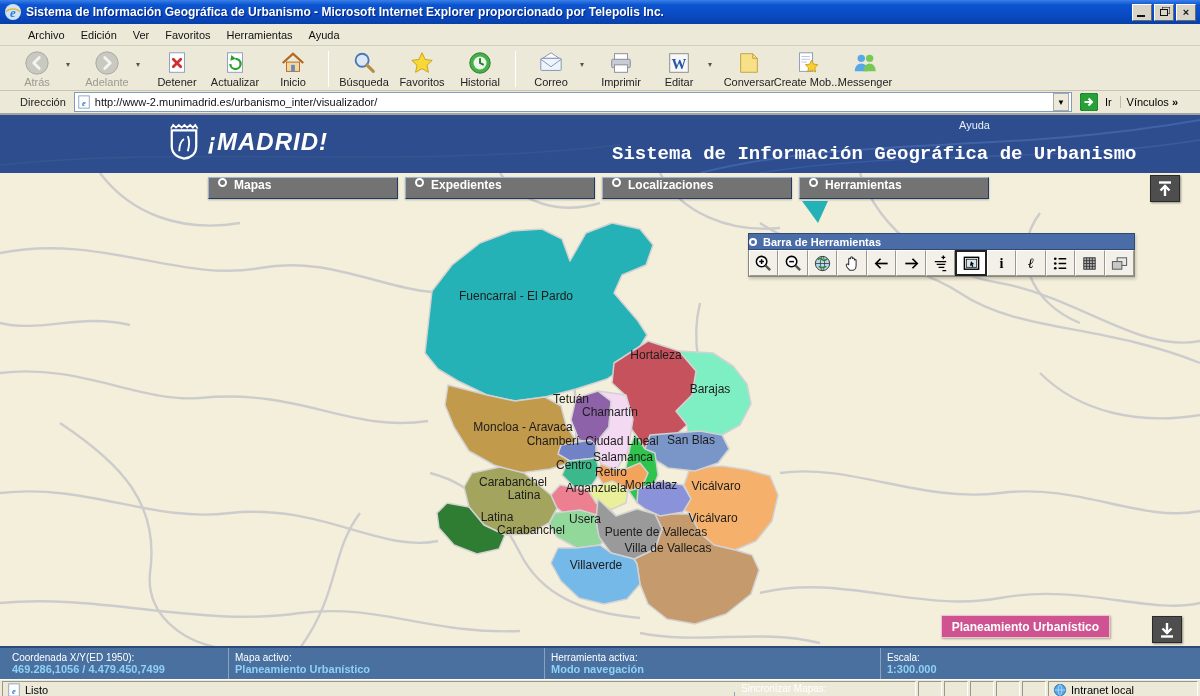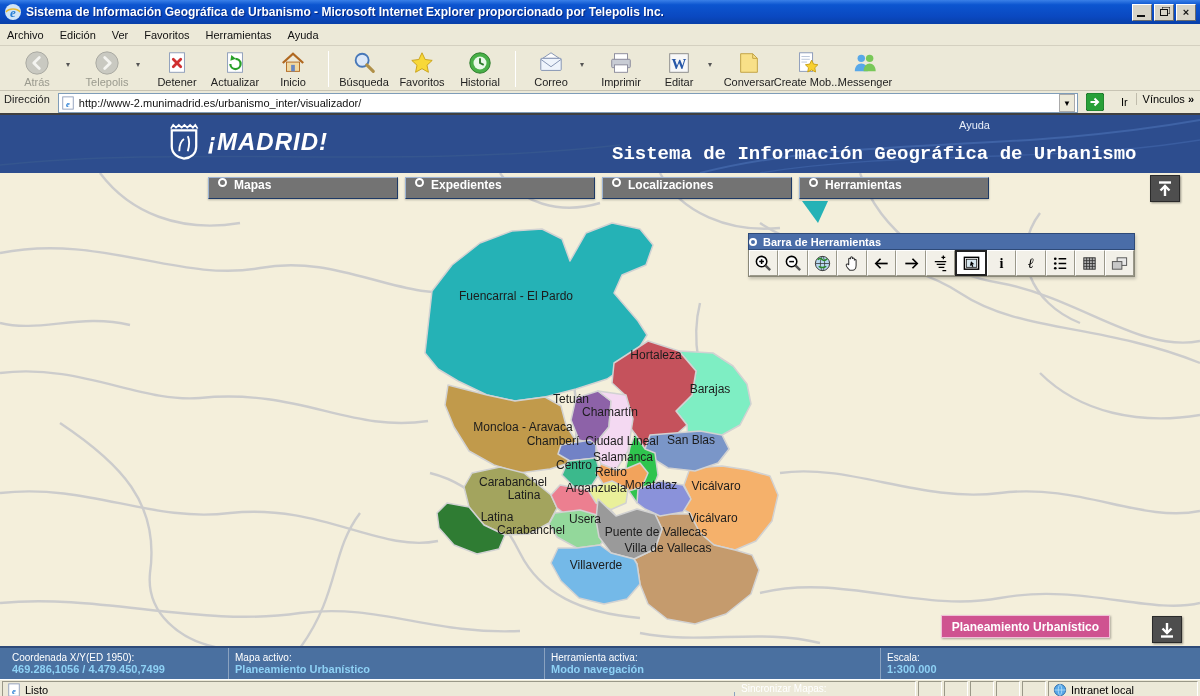--- a/index.html
+++ b/index.html
@@ -15,43 +15,43 @@
     white-space:nowrap; overflow:hidden; text-shadow:1px 1px 1px #00227a; }
   .winbtn { width:20px; height:17px; margin-left:2px; background:#d8d4c8;
     border:1px solid #fff; border-right-color:#6a6a6a; border-bottom-color:#6a6a6a;
     display:flex; align-items:center; justify-content:center;
     font-size:11px; font-weight:bold; color:#111; position:relative; }
   .winbtn .min { position:absolute; left:4px; bottom:3px; width:8px; height:2px; background:#111; }
   .winbtn .rest { position:absolute; left:5px; top:4px; width:8px; height:7px;
     border:1px solid #111; box-shadow:2px -2px 0 -0.5px #d8d4c8, 2px -2px #111; }
 
   .menubar { height:22px; display:flex; align-items:center; gap:2px;
-    background:#ece9d8; border-bottom:1px solid #d4d0c0; padding-left:0; }
+    background:#ece9d8; border-bottom:1px solid #d4d0c0; padding-left:21px; }
   .menu-item { font-size:11px; padding:3px 7px; color:#111; }
 
   .ietoolbar { height:45px; background:#ece9d8; border-bottom:1px solid #c8c4b4;
     display:flex; align-items:flex-start; padding:2px 4px 0 8px; }
   .tb-btn { width:58px; display:flex; flex-direction:column; align-items:center;
     padding-top:2px; }
   .tb-btn .ic { width:26px; height:26px; }
   .tb-btn .lb { font-size:11px; color:#222; margin-top:0; white-space:nowrap; }
   .tb-btn.disabled .lb { color:#9a9a8e; }
   .tb-drop { width:12px; padding-top:12px; font-size:8px; color:#555; }
   .tb-sep { width:1px; align-self:stretch; margin:3px 6px; background:#c0bcac;
     border-right:1px solid #fff; }
 
-  .addressbar { height:24px; background:#ece9d8; border-bottom:2px solid #404040;
-    display:flex; align-items:flex-start; padding:2px 0; gap:4px; }
+  .addressbar { height:24px; background:#ece9d8; border-bottom:2px solid #a3a3a3;
+    display:flex; align-items:center; padding:2px 16px; gap:4px; }
   .addr-label { font-size:11px; color:#222; padding:0 4px; }
   .addr-field { flex:1; height:20px; background:#fff; border:1px solid #7f9db9;
     display:flex; align-items:center; padding:0 2px; gap:4px; }
   .addr-field .url { font-size:11px; color:#111; flex:1; }
   .addr-dd { width:16px; height:18px; background:#ece9d8; border:1px solid #aaa;
     font-size:8px; text-align:center; line-height:18px; }
-  .go-btn { display:flex; align-items:center; gap:17px; font-size:11px; padding:0 4px; }
+  .go-btn { display:flex; align-items:center; gap:7px; font-size:11px; padding:0 4px; }
   .links { font-size:11px; padding:0 6px; border-left:1px solid #c0bcac; }
   .links b { font-weight:bold; }
 
   
   .appheader { height:58px; background:#2d4d8e; position:relative; color:#fff; }
   .appheader svg.deco { position:absolute; inset:0; width:100%; height:100%; }
   .logo { position:absolute; left:168px; top:7px; display:flex; align-items:center; gap:8px; }
   .logo .shield { width:32px; height:40px; }
   .logo .logo-text { font-size:24px; font-weight:bold; font-style:italic; letter-spacing:1px; }
   .help-link { position:absolute; right:210px; top:4px; font-size:11px; color:#e8eef8; }
@@ -148,21 +148,21 @@
           <path d="M16.5 8l-6 6 6 6" stroke="#f4f4f0" stroke-width="3" fill="none" stroke-linecap="round" stroke-linejoin="round"></path>
         </svg></span>
       <span class="lb">Atrás</span>
     </div>
     <div class="tb-drop">▾</div>
     <div class="tb-btn disabled">
       <span class="ic"><svg viewBox="0 0 28 28">
           <circle cx="14" cy="14" r="12" fill="#c9c9c1" stroke="#a8a8a0"></circle>
           <path d="M11.5 8l6 6-6 6" stroke="#f4f4f0" stroke-width="3" fill="none" stroke-linecap="round" stroke-linejoin="round"></path>
         </svg></span>
-      <span class="lb">Telepolis</span>
+      <span class="lb">Adelante</span>
     </div>
     <div class="tb-drop">▾</div>
     <div class="tb-btn">
       <span class="ic"><svg viewBox="0 0 28 28">
           <rect x="6" y="3" width="16" height="21" fill="#fff" stroke="#8a9ab8"></rect>
           <path d="M10 10l8 8M18 10l-8 8" stroke="#d03030" stroke-width="3" stroke-linecap="round"></path>
         </svg></span>
       <span class="lb">Detener</span>
     </div>
     <div class="tb-btn">

